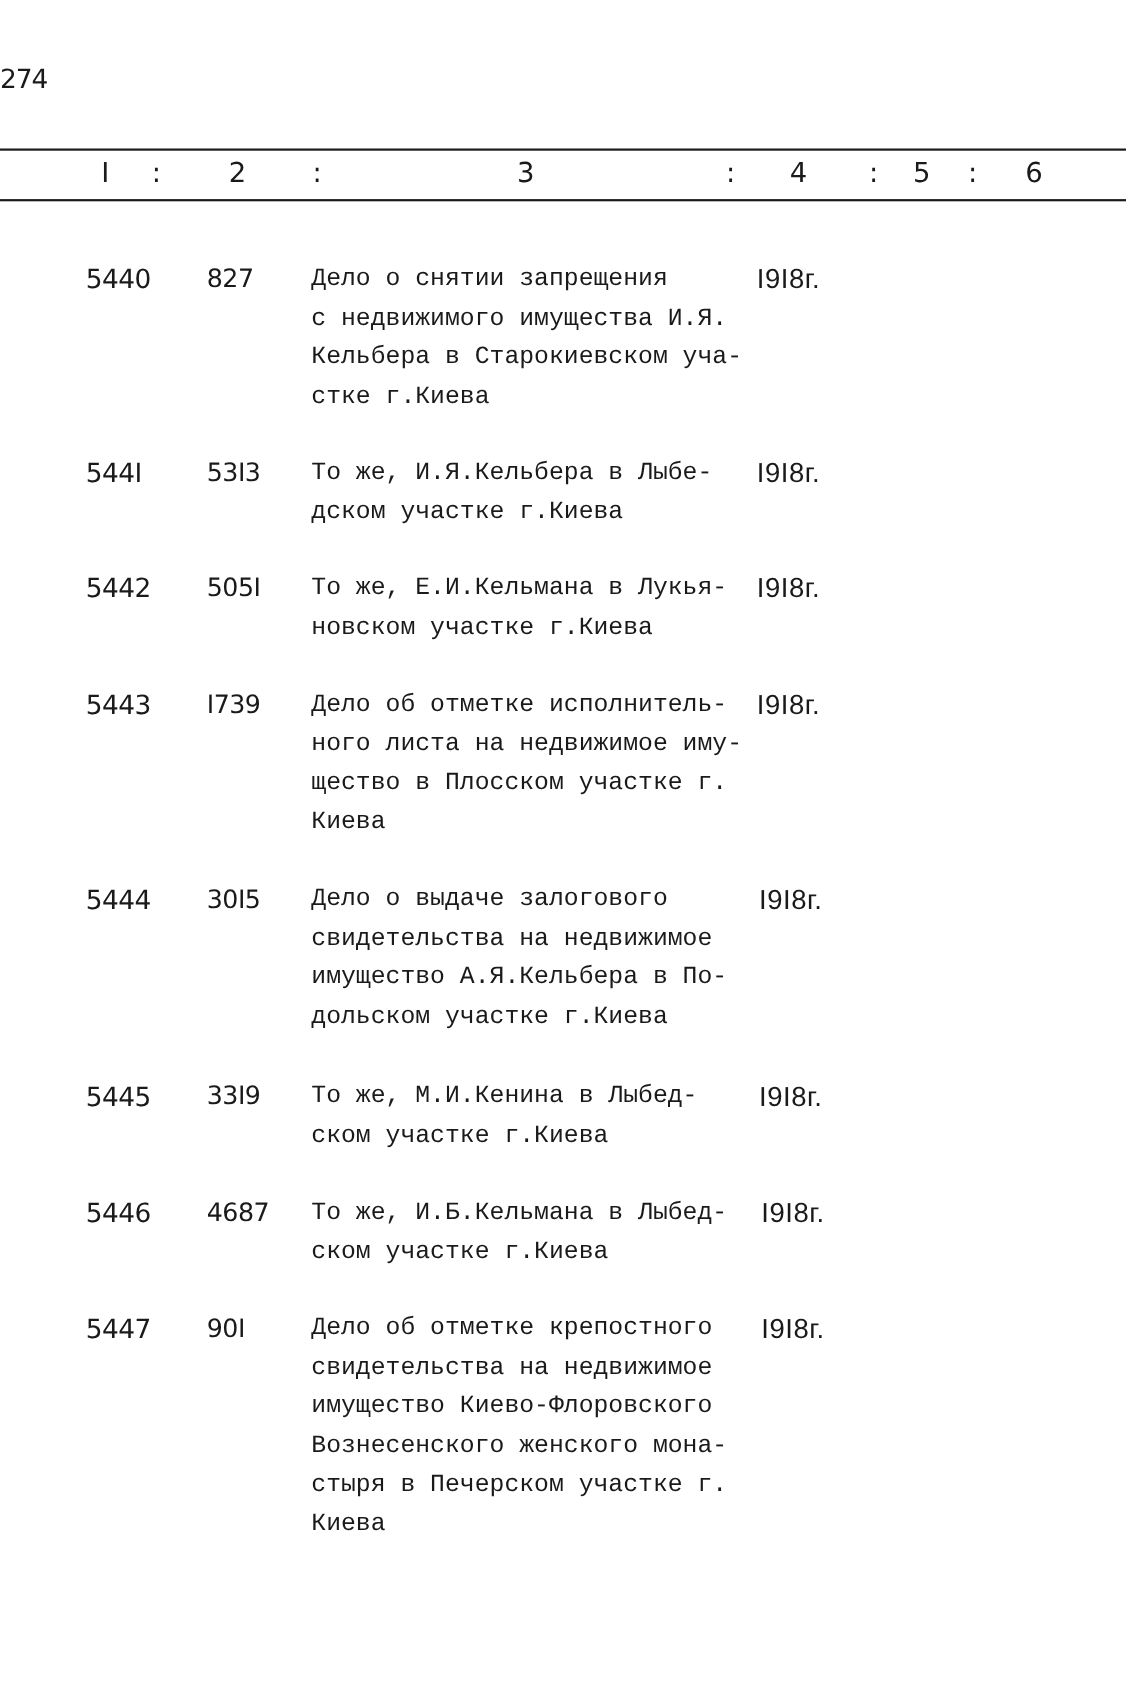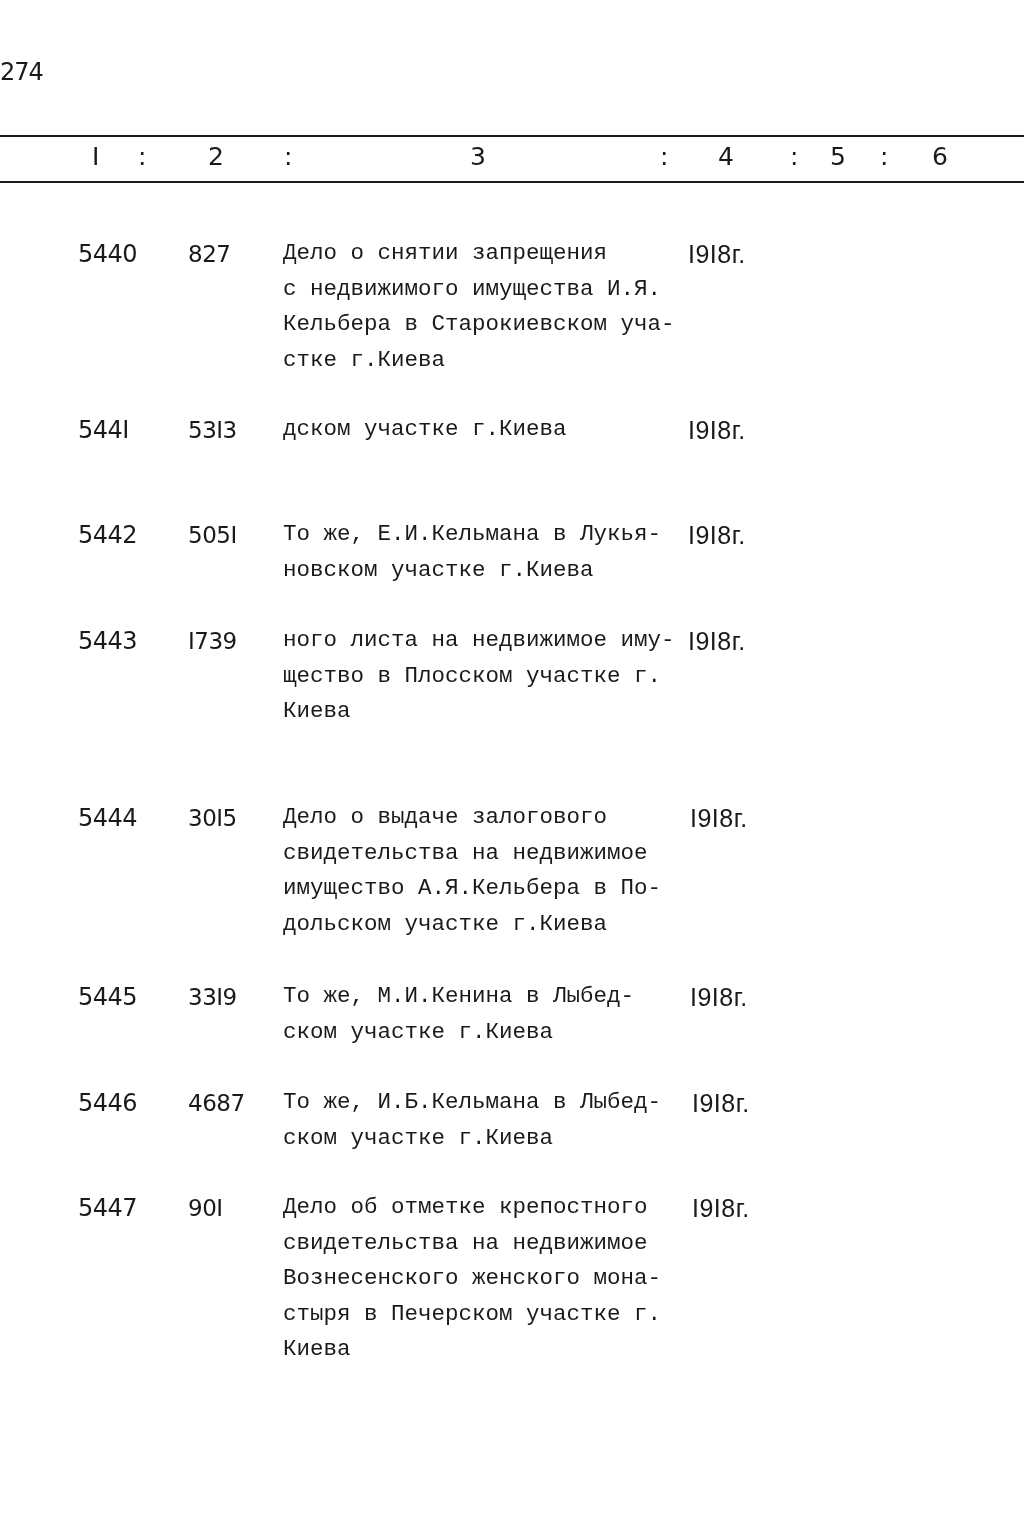--- a/index.html
+++ b/index.html
@@ -103,33 +103,33 @@
 <div id="entries">
     <div class="entry" style="top: 236px;">
       <span class="col-num">5440</span>
       <span class="col-file">827</span>
       <div class="col-desc"><span class="desc-line">Дело о снятии запрещения</span><span class="desc-line">с недвижимого имущества И.Я.</span><span class="desc-line">Кельбера в Старокиевском уча-</span><span class="desc-line">стке г.Киева</span></div>
       <span class="col-year" style="left: 688px;">I9I8г.</span>
     </div>
     <div class="entry" style="top: 412px;">
       <span class="col-num">544I</span>
       <span class="col-file">53I3</span>
-      <div class="col-desc"><span class="desc-line">дском участке г.Киева</span></div>
+      <div class="col-desc"><span class="desc-line">То же, И.Я.Кельбера в Лыбе-</span><span class="desc-line">дском участке г.Киева</span></div>
       <span class="col-year" style="left: 688px;">I9I8г.</span>
     </div>
     <div class="entry" style="top: 517px;">
       <span class="col-num">5442</span>
       <span class="col-file">505I</span>
       <div class="col-desc"><span class="desc-line">То же, Е.И.Кельмана в Лукья-</span><span class="desc-line">новском участке г.Киева</span></div>
       <span class="col-year" style="left: 688px;">I9I8г.</span>
     </div>
     <div class="entry" style="top: 623px;">
       <span class="col-num">5443</span>
       <span class="col-file">I739</span>
-      <div class="col-desc"><span class="desc-line">ного листа на недвижимое иму-</span><span class="desc-line">щество в Плосском участке г.</span><span class="desc-line">Киева</span></div>
+      <div class="col-desc"><span class="desc-line">Дело об отметке исполнитель-</span><span class="desc-line">ного листа на недвижимое иму-</span><span class="desc-line">щество в Плосском участке г.</span><span class="desc-line">Киева</span></div>
       <span class="col-year" style="left: 688px;">I9I8г.</span>
     </div>
     <div class="entry" style="top: 800px;">
       <span class="col-num">5444</span>
       <span class="col-file">30I5</span>
       <div class="col-desc"><span class="desc-line">Дело о выдаче залогового</span><span class="desc-line">свидетельства на недвижимое</span><span class="desc-line">имущество А.Я.Кельбера в По-</span><span class="desc-line">дольском участке г.Киева</span></div>
       <span class="col-year" style="left: 690px;">I9I8г.</span>
     </div>
     <div class="entry" style="top: 979px;">
       <span class="col-num">5445</span>
@@ -139,16 +139,16 @@
     </div>
     <div class="entry" style="top: 1085px;">
       <span class="col-num">5446</span>
       <span class="col-file">4687</span>
       <div class="col-desc"><span class="desc-line">То же, И.Б.Кельмана в Лыбед-</span><span class="desc-line">ском участке г.Киева</span></div>
       <span class="col-year" style="left: 692px;">I9I8г.</span>
     </div>
     <div class="entry" style="top: 1190px;">
       <span class="col-num">5447</span>
       <span class="col-file">90I</span>
-      <div class="col-desc"><span class="desc-line">Дело об отметке крепостного</span><span class="desc-line">свидетельства на недвижимое</span><span class="desc-line">Вознесенского женского мона-</span><span class="desc-line">стыря в Печерском участке г.</span><span class="desc-line">Киева</span></div>
+      <div class="col-desc"><span class="desc-line">Дело об отметке крепостного</span><span class="desc-line">свидетельства на недвижимое</span><span class="desc-line">имущество Киево-Флоровского</span><span class="desc-line">Вознесенского женского мона-</span><span class="desc-line">стыря в Печерском участке г.</span><span class="desc-line">Киева</span></div>
       <span class="col-year" style="left: 692px;">I9I8г.</span>
     </div>
   </div>
 
 </body></html>

